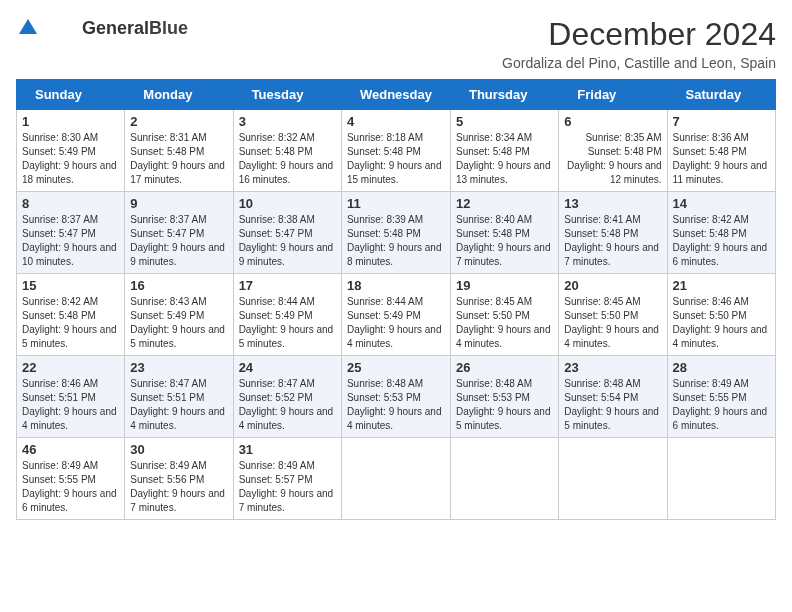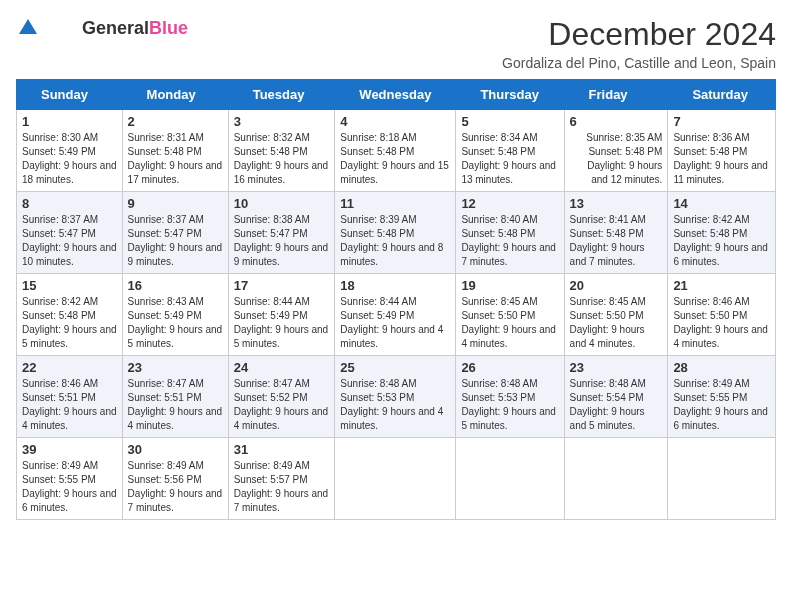--- a/index.html
+++ b/index.html
@@ -23,21 +23,21 @@
     }
     .logo-text-general {
       font-size: 18px;
       font-weight: bold;
       color: #333;
       margin-left: 38px;
     }
     .logo-text-blue {
       font-size: 18px;
       font-weight: bold;
-      color: #ec4899;
+      color: #404040;
     }
     .logo-icon {
       width: 24px;
       height: 24px;
     }
     .title-section {
       text-align: right;
     }
     .main-title {
       font-size: 32px;
@@ -52,21 +52,21 @@
     .calendar-table {
       width: 100%;
       border-collapse: collapse;
       margin-top: 8px;
     }
     .calendar-table th {
       background-color: #1a73c8;
       color: #fff;
       font-size: 13px;
       font-weight: bold;
-      padding: 7px 24px;
+      padding: 7px 18px;
       text-align: left;
       border: 1px solid #1a73c8;
     }
     .calendar-table td {
       border: 1px solid #ccc;
       vertical-align: top;
       padding: 4px 5px;
       font-size: 10px;
       color: #333;
       background: #fff;
@@ -294,21 +294,21 @@
         </td>
         <td>
           <span class="day-number">28</span>
           <div class="cell-text" style="white-space: pre-line;">Sunrise: 8:49 AM
 Sunset: 5:55 PM
 Daylight: 9 hours and 6 minutes.</div>
         </td>
       </tr>
       <tr>
         <td>
-          <span class="day-number">39</span>
+          <span class="day-number">46</span>
           <div class="cell-text" style="white-space: pre-line;">Sunrise: 8:49 AM
 Sunset: 5:55 PM
 Daylight: 9 hours and 6 minutes.</div>
         </td>
         <td>
           <span class="day-number">30</span>
           <div class="cell-text" style="white-space: pre-line;">Sunrise: 8:49 AM
 Sunset: 5:56 PM
 Daylight: 9 hours and 7 minutes.</div>
         </td>

